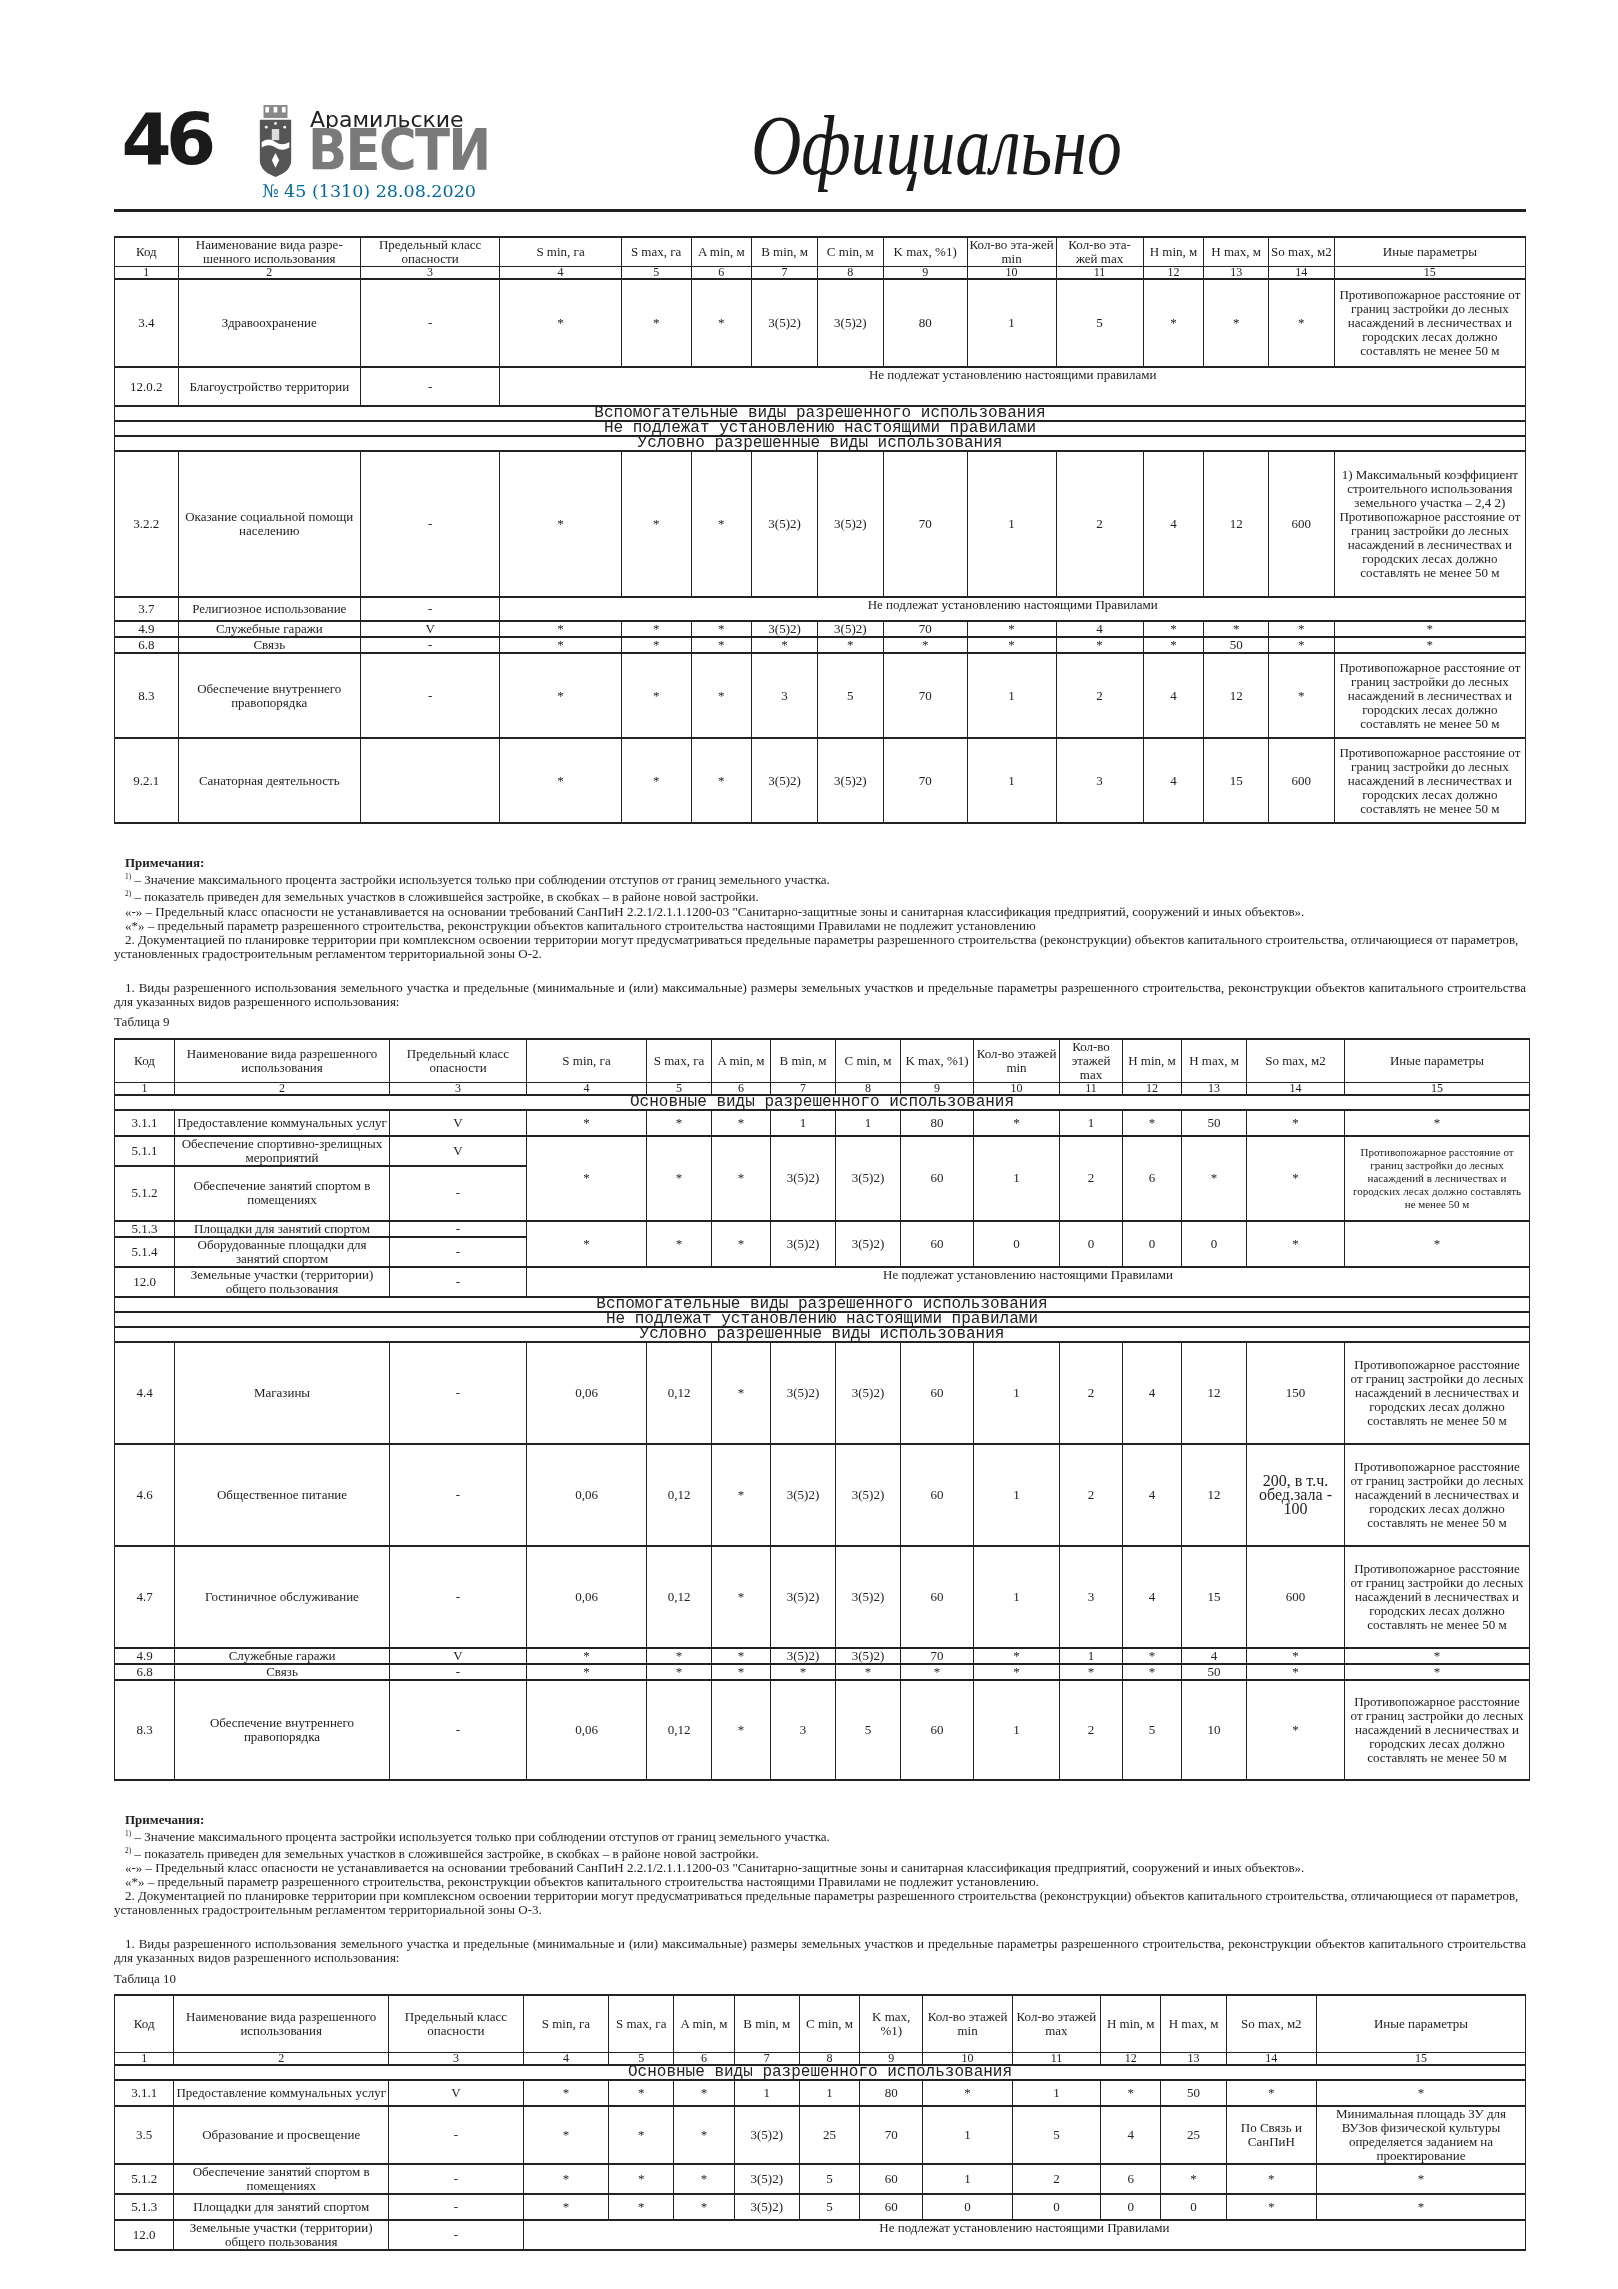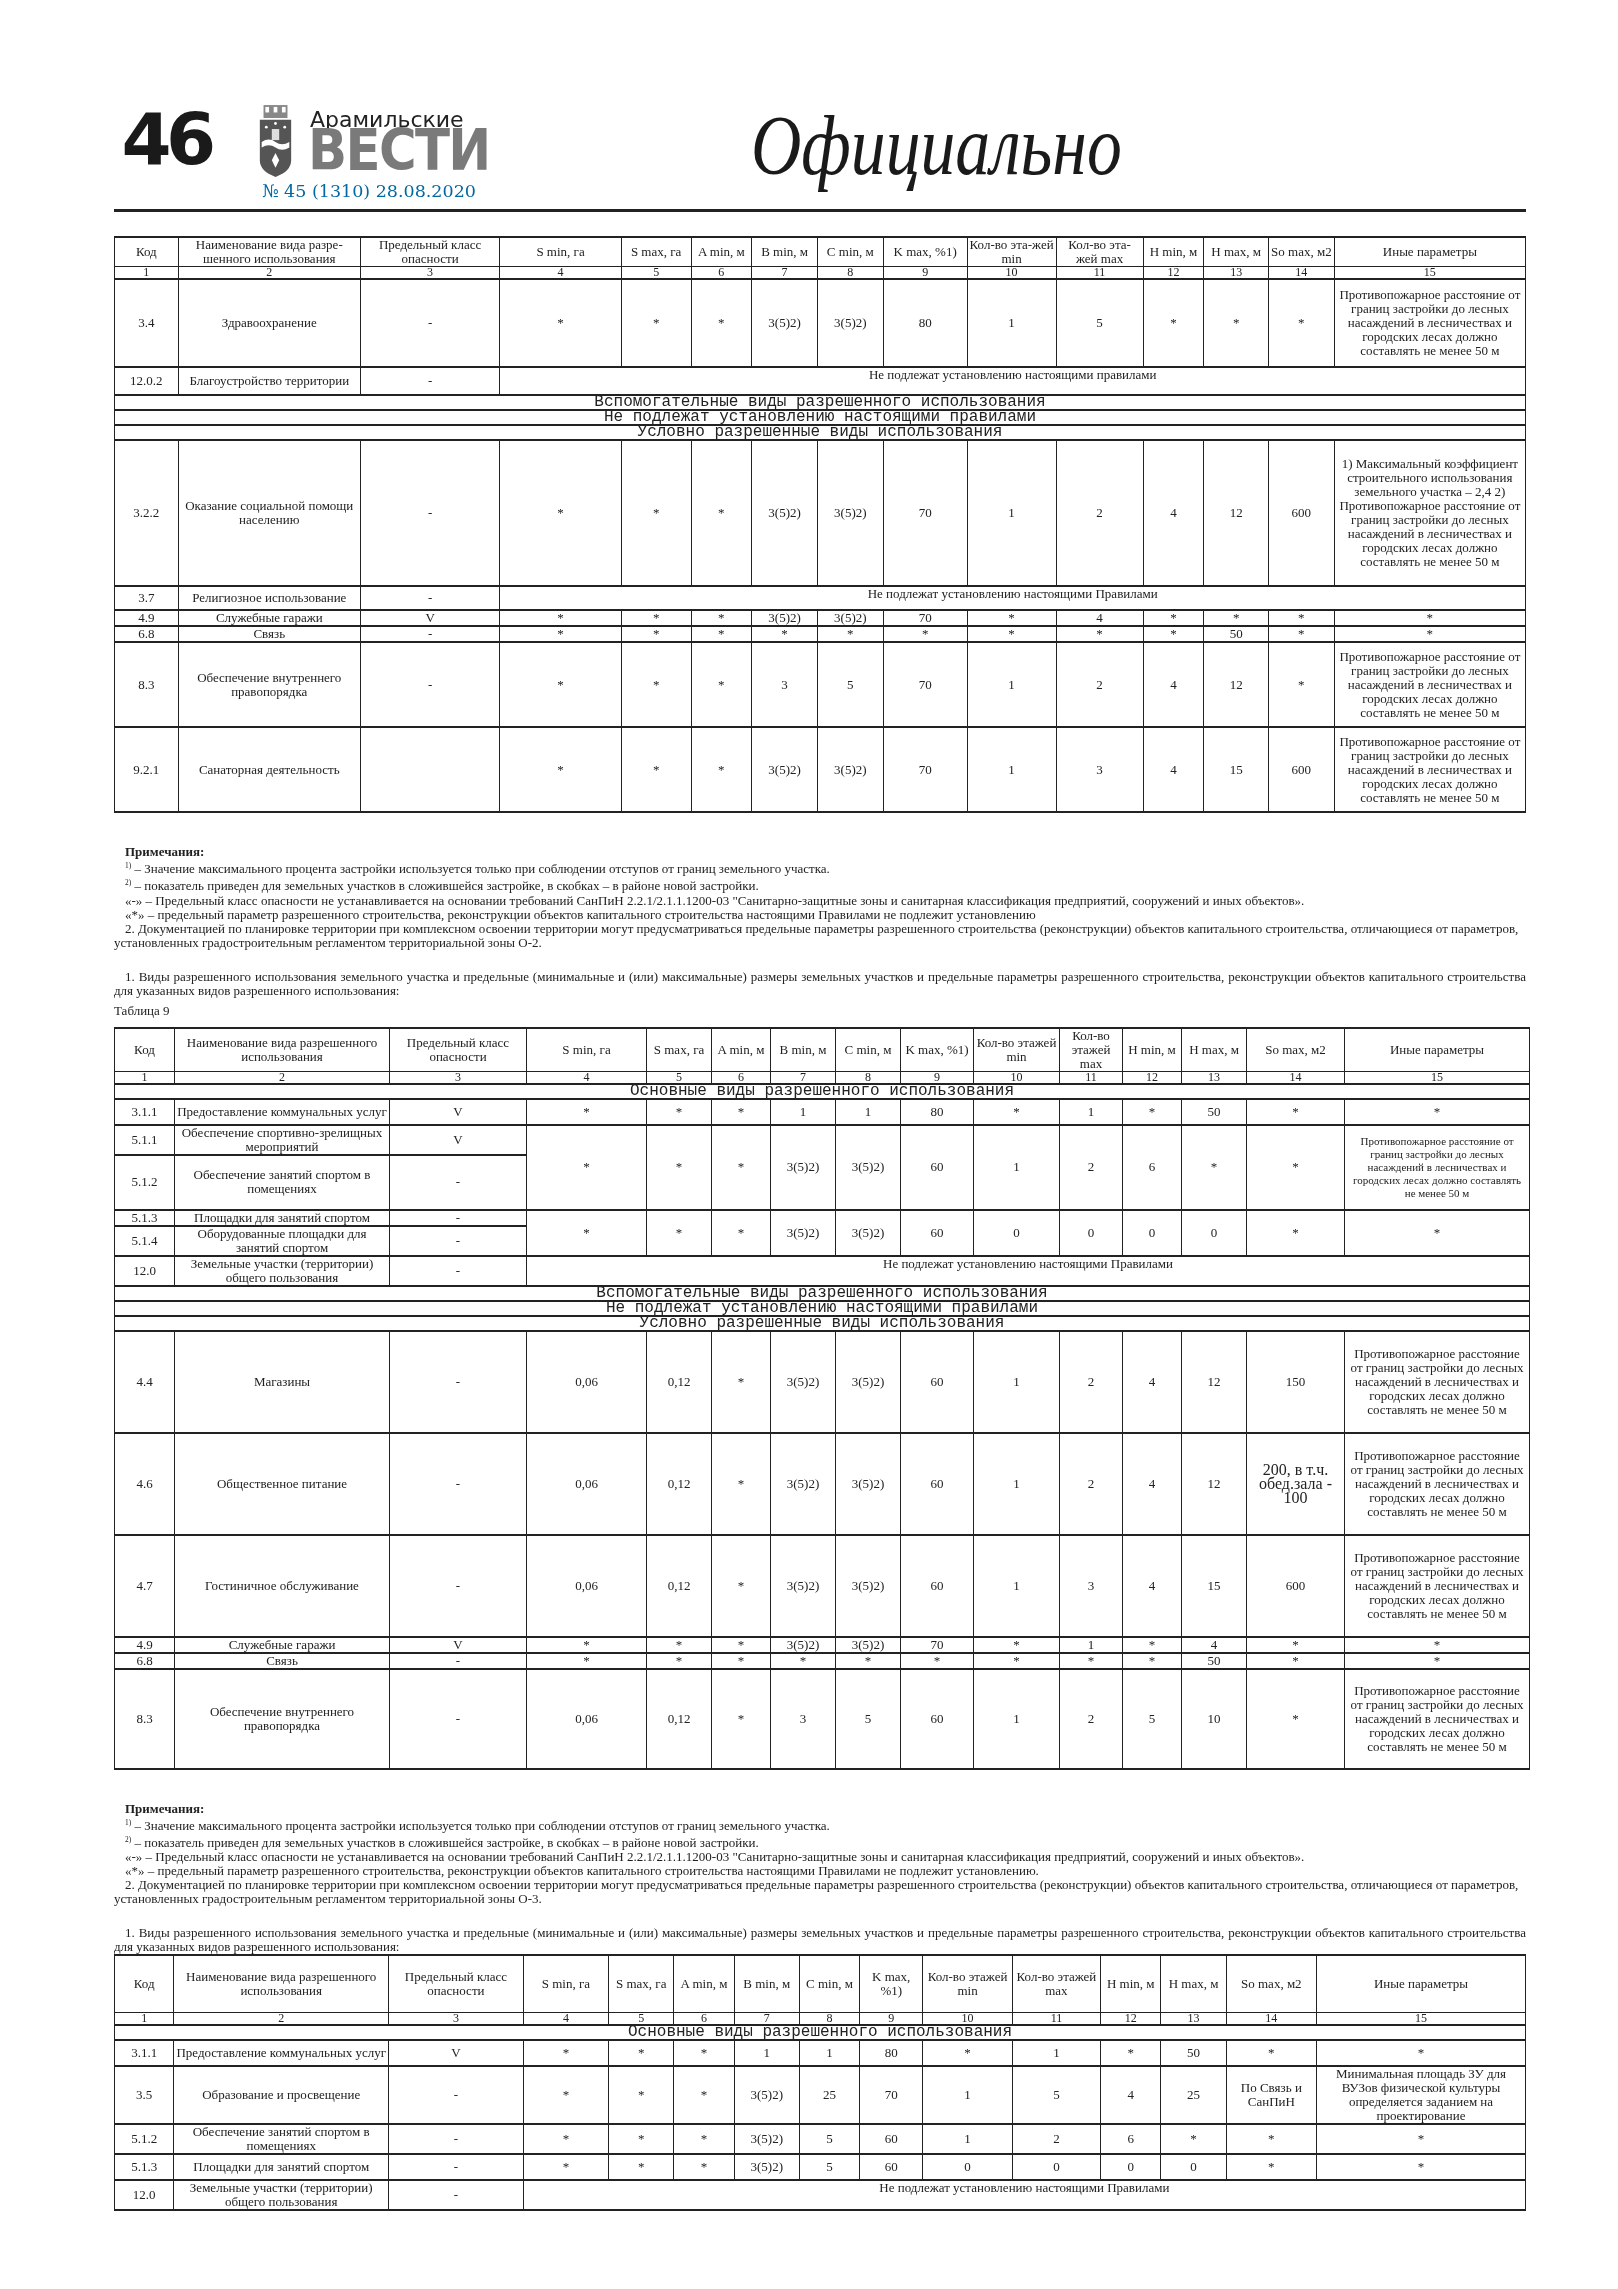--- a/index.html
+++ b/index.html
@@ -134,21 +134,21 @@
       <td>3(5)2)</td>
       <td>3(5)2)</td>
       <td>80</td>
       <td>1</td>
       <td>5</td>
       <td>*</td>
       <td>*</td>
       <td>*</td>
       <td class="other">Противопожарное расстояние от границ застройки до лесных насаждений в лесничествах и городских лесах должно составлять не менее 50 м</td>
     </tr>
-    <tr class="thick" style="height:28px">
+    <tr class="thick" style="height:39px">
       <td>12.0.2</td>
       <td>Благоустройство территории</td>
       <td>-</td>
       <td colspan="12" style="vertical-align:top">Не подлежат установлению настоящими правилами</td>
     </tr>
     <tr class="span thick">
           <td colspan="15">Вспомогательные виды разрешенного использования</td>
         </tr>
     <tr class="span thick">
           <td colspan="15">Не подлежат установлению настоящими правилами</td>
@@ -506,20 +506,21 @@
     <p><sup>1)</sup> <span>– Значение максимального процента застройки используется только при соблюдении отступов от границ земельного участка.</span></p>
     <p><sup>2)</sup> <span>– показатель приведен для земельных участков в сложившейся застройке, в скобках – в районе новой застройки.</span></p>
     <p>«-» – Предельный класс опасности не устанавливается на основании требований СанПиН 2.2.1/2.1.1.1200-03 "Санитарно-защитные зоны и санитарная классификация предприятий, сооружений и иных объектов».</p>
     <p>«*» – предельный параметр разрешенного строительства, реконструкции объектов капитального строительства настоящими Правилами не подлежит установлению.</p>
     <p>2. Документацией по планировке территории при комплексном освоении территории могут предусматриваться предельные параметры разрешенного строительства (реконструкции) объектов капитального строительства, отличающиеся от параметров, установленных градостроительным регламентом территориальной зоны О-3.</p>
   </div>
 
   <div class="article">
     <p>1. Виды разрешенного использования земельного участка и предельные (минимальные и (или) максимальные) размеры земельных участков и предельные параметры разрешенного строительства, реконструкции объектов капитального строительства для указанных видов разрешенного использования:</p>
   </div>
+  <div class="tabcap">Таблица 10</div>
 
   <table class="t">
     <colgroup>
       <col style="width:59px">
         <col style="width:214px">
         <col style="width:134px">
         <col style="width:85px">
         <col style="width:65px">
       <col style="width:60px">
         <col style="width:65px">

